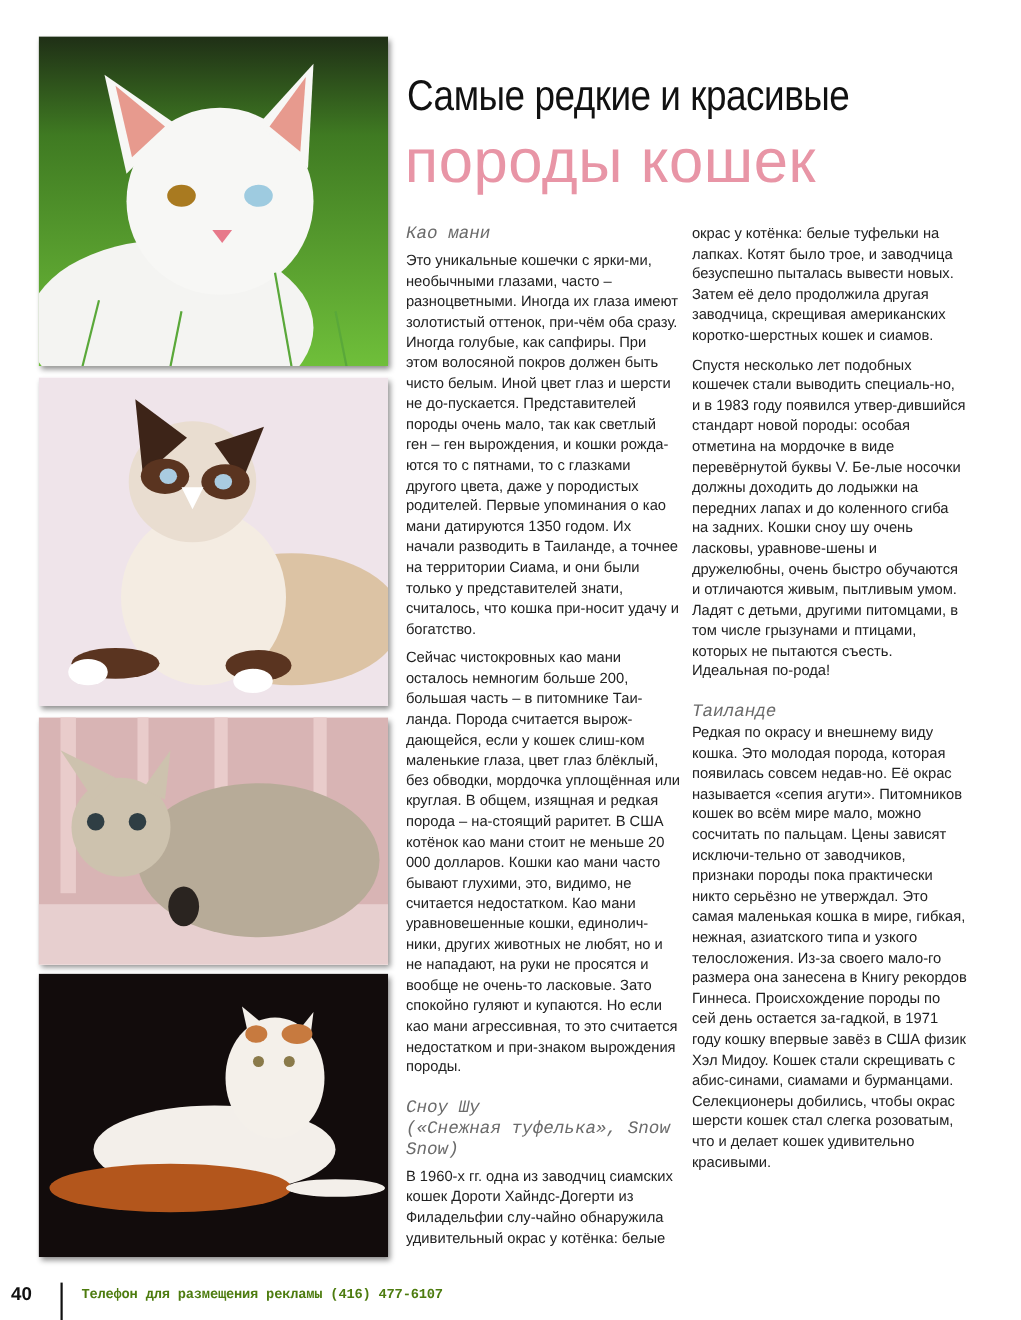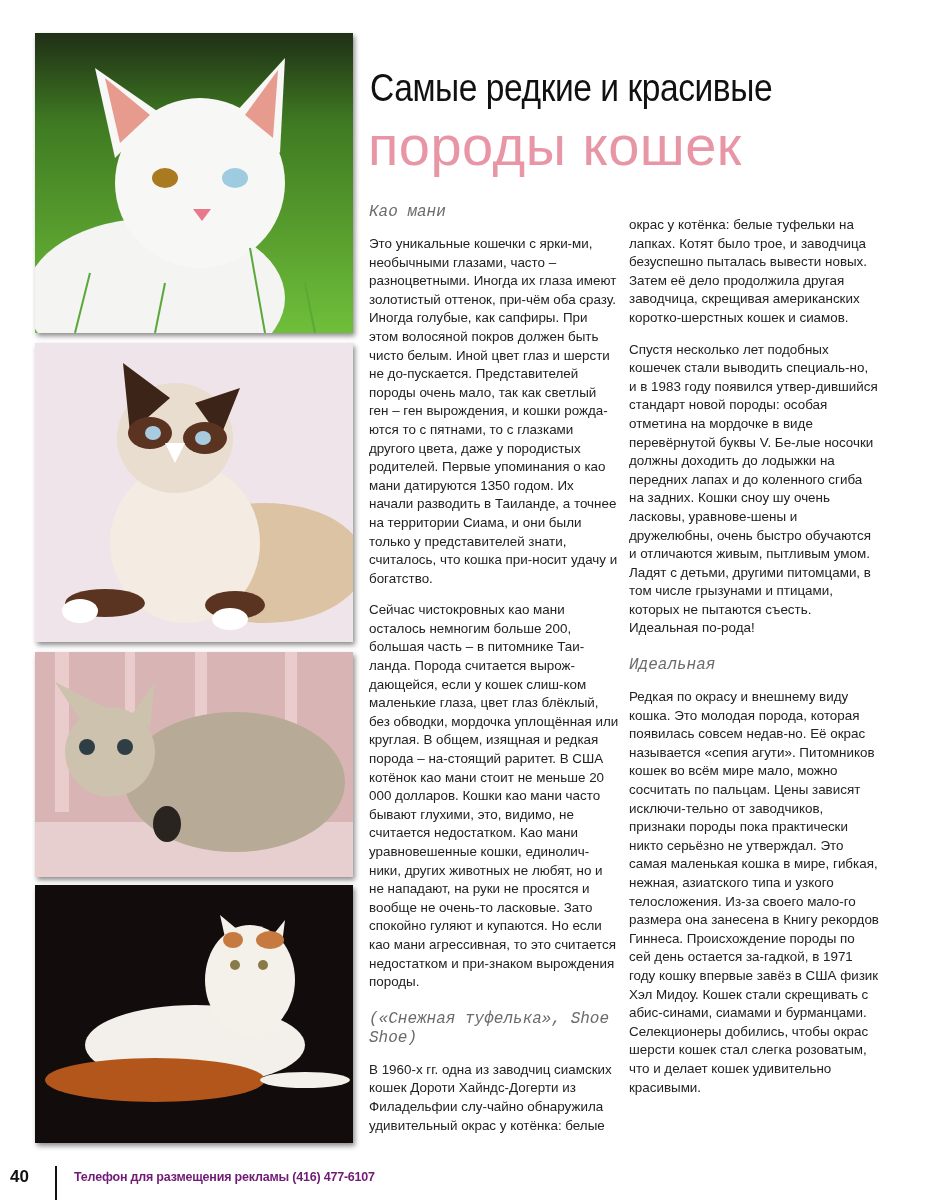--- a/index.html
+++ b/index.html
@@ -22,35 +22,35 @@
       color: #111; font-family: "Liberation Sans", sans-serif; transform: scaleX(0.86); transform-origin: left top;
       white-space: nowrap;
     }
     .title2 {
       position: absolute; left: 368px; top: 113px; font-size: 56px; color: #e895a6;
       font-family: "Liberation Sans", sans-serif; white-space: nowrap; letter-spacing: 0.5px;
     }
     .col { position: absolute; width: 250px; font-size: 13.4px; line-height: 18.6px; color: #222; }
     #col1 { left: 369px; top: 203px; }
     #col2 { left: 629px; top: 203px; }
-    .col p { margin: 13px 0 8px 0; text-align: left; }
+    .col p { margin: 0 0 8px 0; text-align: left; }
     .sub {
       font-family: Liberation Mono, monospace; font-style: italic; color: #6b6b6b;
       font-size: 16px; line-height: 19px; margin: 0 0 6px 0;
     }
     .col .gap { height: 10px; }
     .footer-num {
       position: absolute; left: 10px; top: 1167px; font-weight: bold; font-size: 17px; color: #111;
       font-family: "Liberation Sans", sans-serif;
       text-align: right;
     }
     .footer-divider { position: absolute; left: 55px; top: 1166px; width: 2px; height: 34px; background: #111; }
     .footer-text {
-      position: absolute; left: 74px; top: 1170px; font-size: 12.5px; font-weight: bold; color: #701a75;
-      font-family: Liberation Sans, sans-serif; letter-spacing: -0.2px;
+      position: absolute; left: 74px; top: 1170px; font-size: 12.5px; font-weight: bold; color: #4d7c0f;
+      font-family: Liberation Mono, monospace; letter-spacing: -0.2px;
     }
   </style>
 </head>
 <body>
 
 <div class="photo" id="photo1">
   <svg viewBox="0 0 318 300" preserveAspectRatio="none">
     <defs>
       <linearGradient id="g1" x1="0" y1="0" x2="0" y2="1">
         <stop offset="0" stop-color="#1f2f16"></stop>
@@ -134,27 +134,28 @@
 </div>
 
 <div class="title1">Самые редкие и красивые</div>
 <div class="title2">породы кошек</div>
 
 <div class="col" id="col1">
   <div class="sub">Као мани</div>
   <p>Это уникальные кошечки с ярки-ми, необычными глазами, часто – разноцветными. Иногда их глаза имеют золотистый оттенок, при-чём оба сразу. Иногда голубые, как сапфиры. При этом волосяной покров должен быть чисто белым. Иной цвет глаз и шерсти не до-пускается. Представителей породы очень мало, так как светлый ген – ген вырождения, и кошки рожда-ются то с пятнами, то с глазками другого цвета, даже у породистых родителей. Первые упоминания о као мани датируются 1350 годом. Их начали разводить в Таиланде, а точнее на территории Сиама, и они были только у представителей знати, считалось, что кошка при-носит удачу и богатство.</p>
   <p>Сейчас чистокровных као мани осталось немногим больше 200, большая часть – в питомнике Таи-ланда. Порода считается вырож-дающейся, если у кошек слиш-ком маленькие глаза, цвет глаз блёклый, без обводки, мордочка уплощённая или круглая. В общем, изящная и редкая порода – на-стоящий раритет. В США котёнок као мани стоит не меньше 20 000 долларов. Кошки као мани часто бывают глухими, это, видимо, не считается недостатком. Као мани уравновешенные кошки, единолич-ники, других животных не любят, но и не нападают, на руки не просятся и вообще не очень-то ласковые. Зато спокойно гуляют и купаются. Но если као мани агрессивная, то это считается недостатком и при-знаком вырождения породы.</p>
   <div class="gap"></div>
-  <div class="sub">(«Снежная туфелька», Shoe Shoe)</div>
+  <div class="sub" style="margin-bottom:0">Сноу Шу</div>
+  <div class="sub">(«Снежная туфелька», Snow Snow)</div>
   <p style="height:74px;overflow:hidden">В 1960-х гг. одна из заводчиц сиамских кошек Дороти Хайндс-Догерти из Филадельфии слу-чайно обнаружила удивительный окрас у котёнка: белые туфельки на лапках. Котят было трое, и заводчица безуспешно пыталась вывести новых. Затем её дело продолжила другая заводчица, скрещивая американских коротко-шерстных кошек и сиамов.</p>
 </div>
 
 <div class="col" id="col2">
   <p>окрас у котёнка: белые туфельки на лапках. Котят было трое, и заводчица безуспешно пыталась вывести новых. Затем её дело продолжила другая заводчица, скрещивая американских коротко-шерстных кошек и сиамов.</p>
   <p>Спустя несколько лет подобных кошечек стали выводить специаль-но, и в 1983 году появился утвер-дившийся стандарт новой породы: особая отметина на мордочке в виде перевёрнутой буквы V. Бе-лые носочки должны доходить до лодыжки на передних лапах и до коленного сгиба на задних. Кошки сноу шу очень ласковы, уравнове-шены и дружелюбны, очень быстро обучаются и отличаются живым, пытливым умом. Ладят с детьми, другими питомцами, в том числе грызунами и птицами, которых не пытаются съесть. Идеальная по-рода!</p>
   <div class="gap"></div>
-  <div class="sub" style="margin-bottom:0">Идеальная</div>
+  <div class="sub" style="margin-bottom:0">Таиланде</div>
   <p>Редкая по окрасу и внешнему виду кошка. Это молодая порода, которая появилась совсем недав-но. Её окрас называется «сепия агути». Питомников кошек во всём мире мало, можно сосчитать по пальцам. Цены зависят исключи-тельно от заводчиков, признаки породы пока практически никто серьёзно не утверждал. Это самая маленькая кошка в мире, гибкая, нежная, азиатского типа и узкого телосложения. Из-за своего мало-го размера она занесена в Книгу рекордов Гиннеса. Происхождение породы по сей день остается за-гадкой, в 1971 году кошку впервые завёз в США физик Хэл Мидоу. Кошек стали скрещивать с абис-синами, сиамами и бурманцами. Селекционеры добились, чтобы окрас шерсти кошек стал слегка розоватым, что и делает кошек удивительно красивыми.</p>
 </div>
 
 <div class="footer-num">40</div>
 <div class="footer-divider"></div>
 <div class="footer-text">Телефон для размещения рекламы (416) 477-6107</div>
 
 </body></html>

